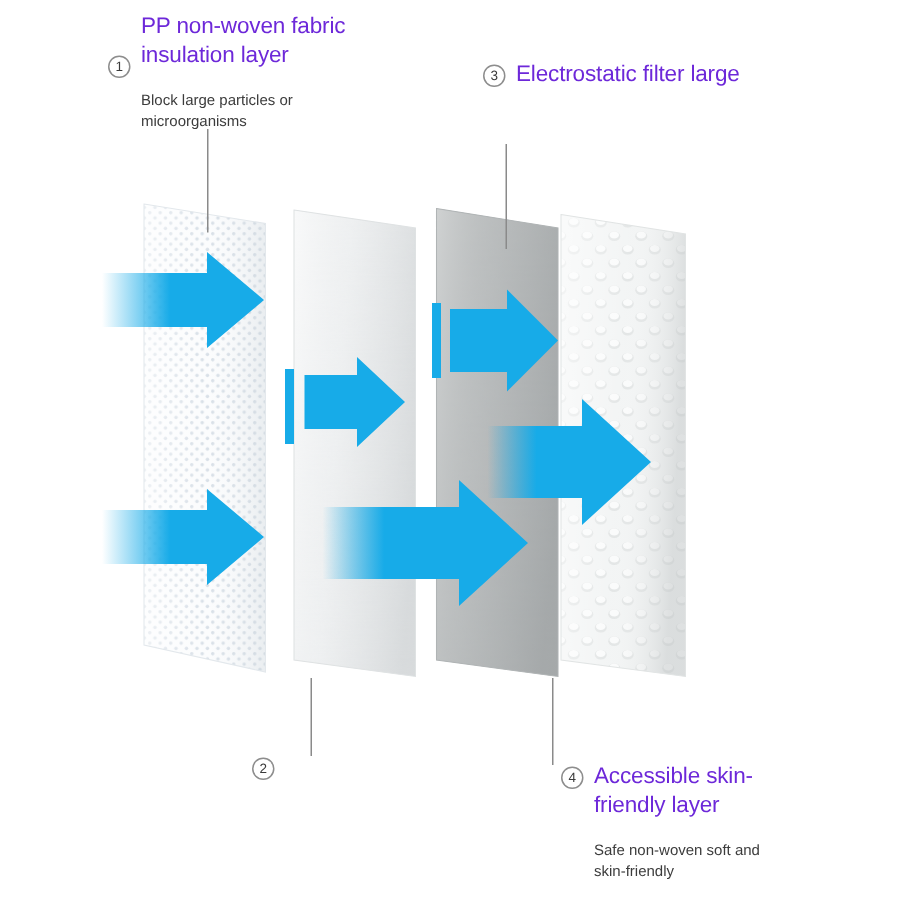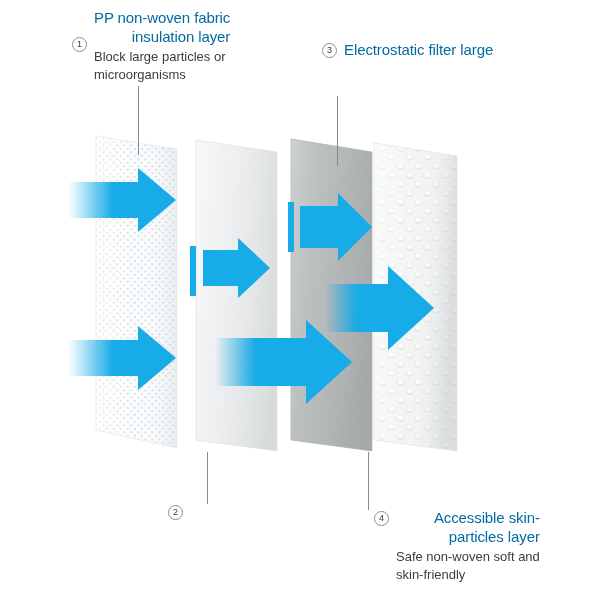--- a/index.html
+++ b/index.html
@@ -36,31 +36,30 @@
     color: #3a3a3a;
     font-size: 9px;
     line-height: 13px;
     text-align: center;
     background: #fff;
     box-sizing: border-box;
   }
   .calltext { line-height: 1.15; }
   .ctitle {
     font-size: 15px;
-    color: #0369a1;
+    color: #6d28d9;
     letter-spacing: -0.1px;
     line-height: 1.28;
     white-space: pre-line;
-    text-align: right;
   }
   .cdesc {
-    font-size: 13px;
+    font-size: 10px;
     color: #3c3c3c;
     line-height: 1.35;
-    margin-top: 2px;
+    margin-top: 15px;
     white-space: pre-line;
   }
 
   
   #callout-1 { left: 72px;  top: 8px;  }
   #callout-1 .marker { margin-top: 29px; }
   #callout-3 { left: 322px; top: 40px; }
   #callout-3 .marker { margin-top: 3px; }
   #callout-2 { left: 168px; top: 502px; }
   #callout-2 .marker { margin-top: 3px; }
@@ -267,19 +266,19 @@
   </div>
 
   <div class="callout" id="callout-2">
     <div class="marker">2</div>
   </div>
 
   <div class="callout" id="callout-4">
     <div class="marker">4</div>
     <div class="calltext">
       <div class="ctitle">Accessible skin-
-particles layer</div>
+friendly layer</div>
       <div class="cdesc">Safe non-woven soft and
 skin-friendly</div>
     </div>
   </div>
 
 </div>
 
 </body></html>

